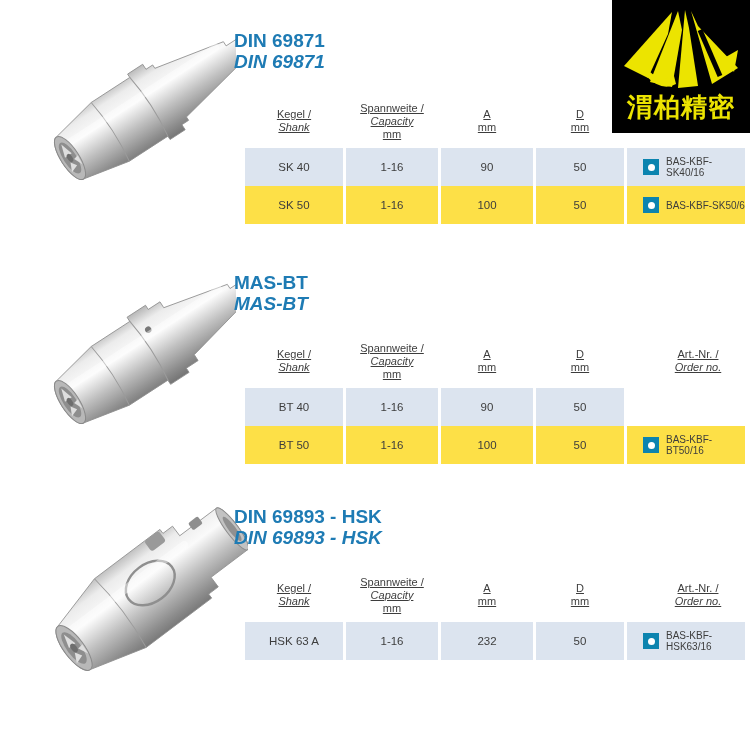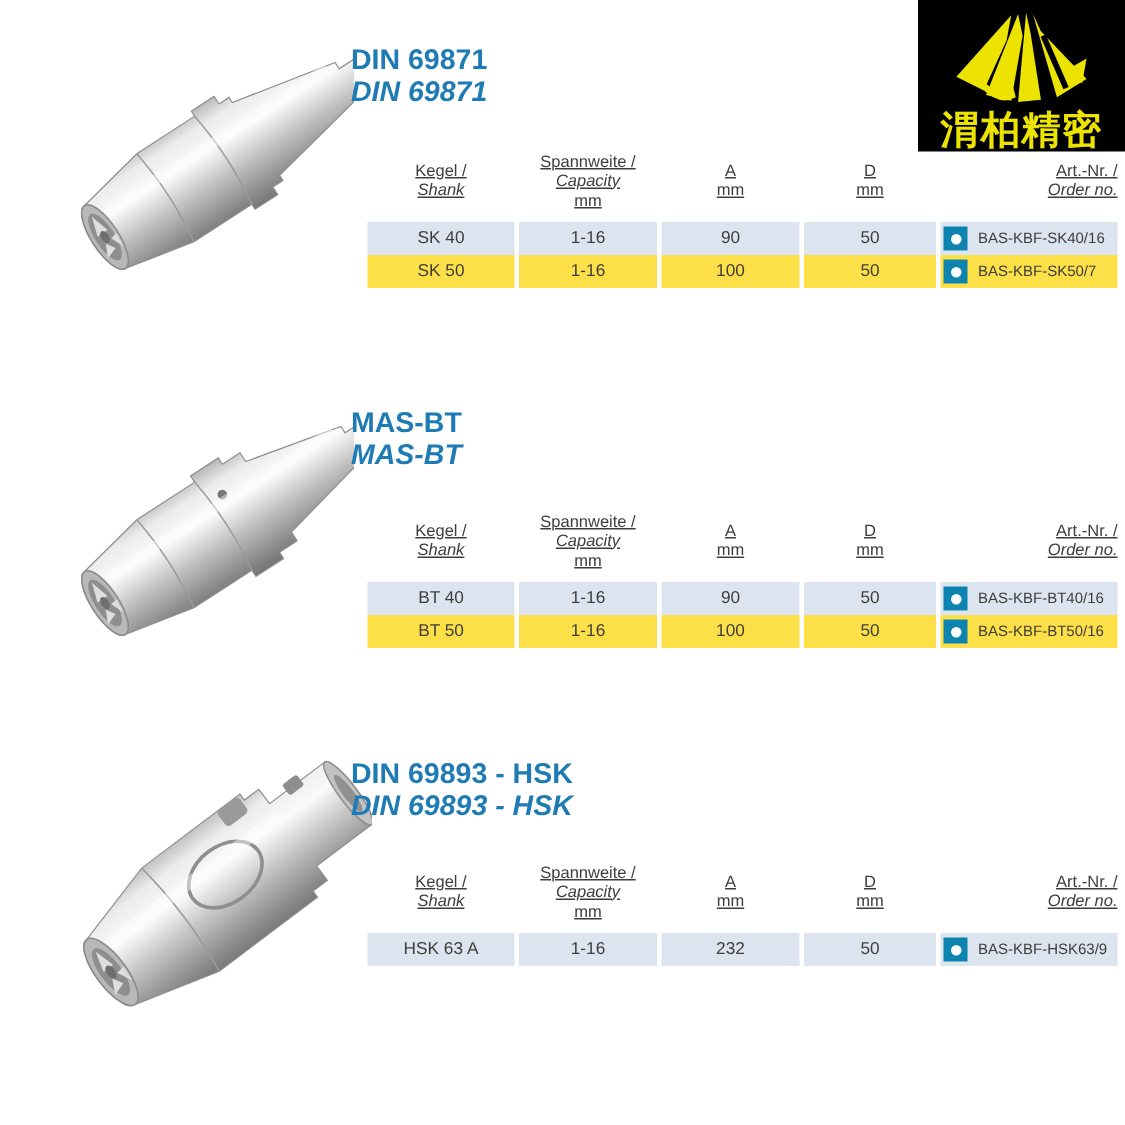--- a/index.html
+++ b/index.html
@@ -1,41 +1,41 @@
 <!DOCTYPE html>
 <html><head>
 <meta charset="utf-8">
 <style>
   html,body{margin:0;padding:0;background:#fff;}
   .page{position:relative;width:750px;height:750px;background:#ffffff;overflow:hidden;
         font-family:"Liberation Sans",sans-serif;color:#3d3d3d;}
 
   
-  .logo{position:absolute;left:612px;top:0;width:138px;height:101px;background:#000;z-index:9;
+  .logo{position:absolute;left:612px;top:0;width:138px;height:133px;background:#000;z-index:9;
         display:flex;flex-direction:column;align-items:center;justify-content:flex-start;}
   .logo svg{display:block;margin-top:4px;}
   .logo-text{color:#ece400;font-weight:bold;font-size:26px;line-height:30px;letter-spacing:1px;
              white-space:nowrap;}
 
   
   .sec-title{position:absolute;left:234px;font-size:19px;font-weight:bold;color:#1e7bb4;line-height:21px;}
   .sec-title .sub{font-style:italic;}
 
   
   .spec-table{position:absolute;left:245px;width:500px;}
   .thead,.trow{display:grid;grid-template-columns:98px 92px 92px 88px 118px;column-gap:3px;}
   .thead{height:46px;margin-bottom:4px;text-decoration:underline;}
   .th{display:flex;flex-direction:column;justify-content:center;align-items:center;
       font-size:11px;line-height:13px;text-align:center;color:#3d3d3d;}
-  .th.order{align-items:flex-end;padding-left:24px;box-sizing:border-box;}
+  .th.order{align-items:center;padding-left:24px;box-sizing:border-box;}
   .it{font-style:italic;}
-  .trow{height:22px;}
+  .trow{height:38px;}
   .td{display:flex;align-items:center;justify-content:center;font-size:11.5px;color:#3d3d3d;background:#fde047;}
   .trow.shaded .td{background:#dce4ef;}
-  .td.order{justify-content:flex-start;padding-left:2px;box-sizing:border-box;font-size:10px;}
+  .td.order{justify-content:flex-start;padding-left:16px;box-sizing:border-box;font-size:10px;}
   .order-icon{width:16px;height:16px;background:#0c84af;margin-right:7px;flex:0 0 auto;
               display:flex;align-items:center;justify-content:center;}
   .order-icon span{width:7px;height:7px;border-radius:50%;background:#fff;display:block;}
 
   
   .prod{position:absolute;}
 </style>
 </head>
 <body>
 
@@ -179,21 +179,21 @@
     </div>
     <div class="trow">
       <div class="td">SK 50</div>
       <div class="td">1-16</div>
       <div class="td">100</div>
       <div class="td">50</div>
       <div class="td order">
         <span class="order-icon">
             <span></span>
           </span>
-        <span>BAS-KBF-SK50/7</span>
+        <span>BAS-KBF-SK50/6</span>
       </div>
     </div>
   </div>
 
   <div class="sec-title" style="top:272px">
     <div>MAS-BT</div>
     <div class="sub">MAS-BT</div>
   </div>
 
   <div class="spec-table" style="top:338px">
@@ -218,26 +218,20 @@
       <div class="th order">
         <span>Art.-Nr. /</span>
         <span class="it">Order no.</span>
       </div>
     </div>
     <div class="trow shaded">
       <div class="td">BT 40</div>
       <div class="td">1-16</div>
       <div class="td">90</div>
       <div class="td">50</div>
-      <div class="td order">
-        <span class="order-icon">
-            <span></span>
-          </span>
-        <span>BAS-KBF-BT40/16</span>
-      </div>
     </div>
     <div class="trow">
       <div class="td">BT 50</div>
       <div class="td">1-16</div>
       <div class="td">100</div>
       <div class="td">50</div>
       <div class="td order">
         <span class="order-icon">
             <span></span>
           </span>
@@ -277,18 +271,18 @@
     </div>
     <div class="trow shaded">
       <div class="td">HSK 63 A</div>
       <div class="td">1-16</div>
       <div class="td">232</div>
       <div class="td">50</div>
       <div class="td order">
         <span class="order-icon">
             <span></span>
           </span>
-        <span>BAS-KBF-HSK63/9</span>
+        <span>BAS-KBF-HSK63/16</span>
       </div>
     </div>
   </div>
 
 </div>
 
 </body></html>

